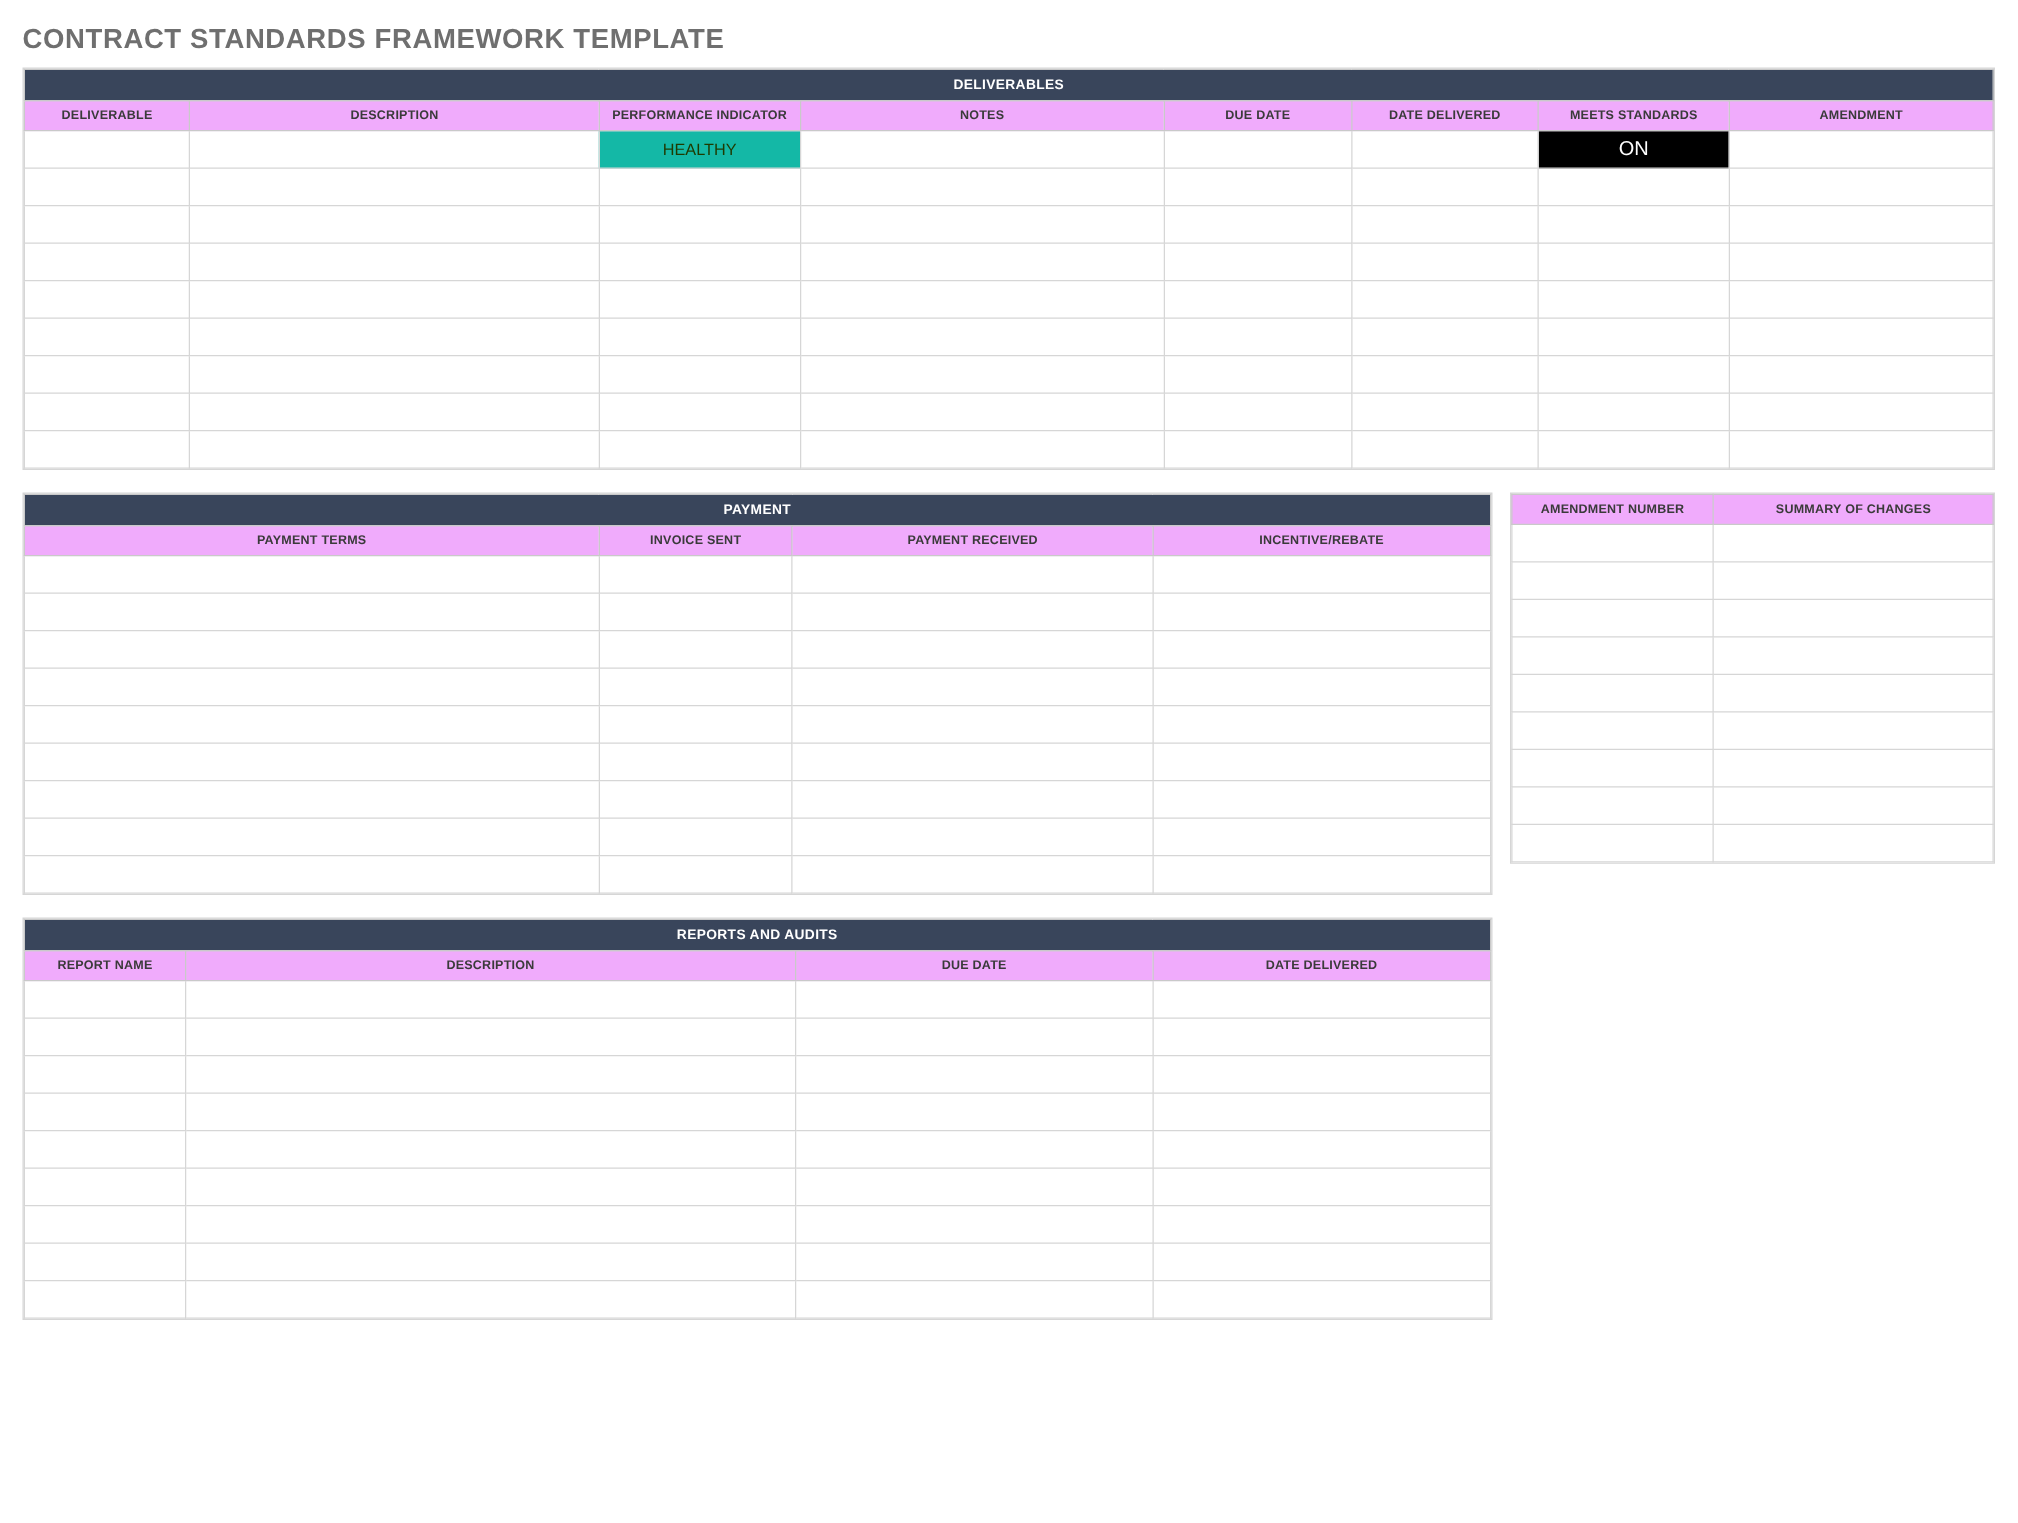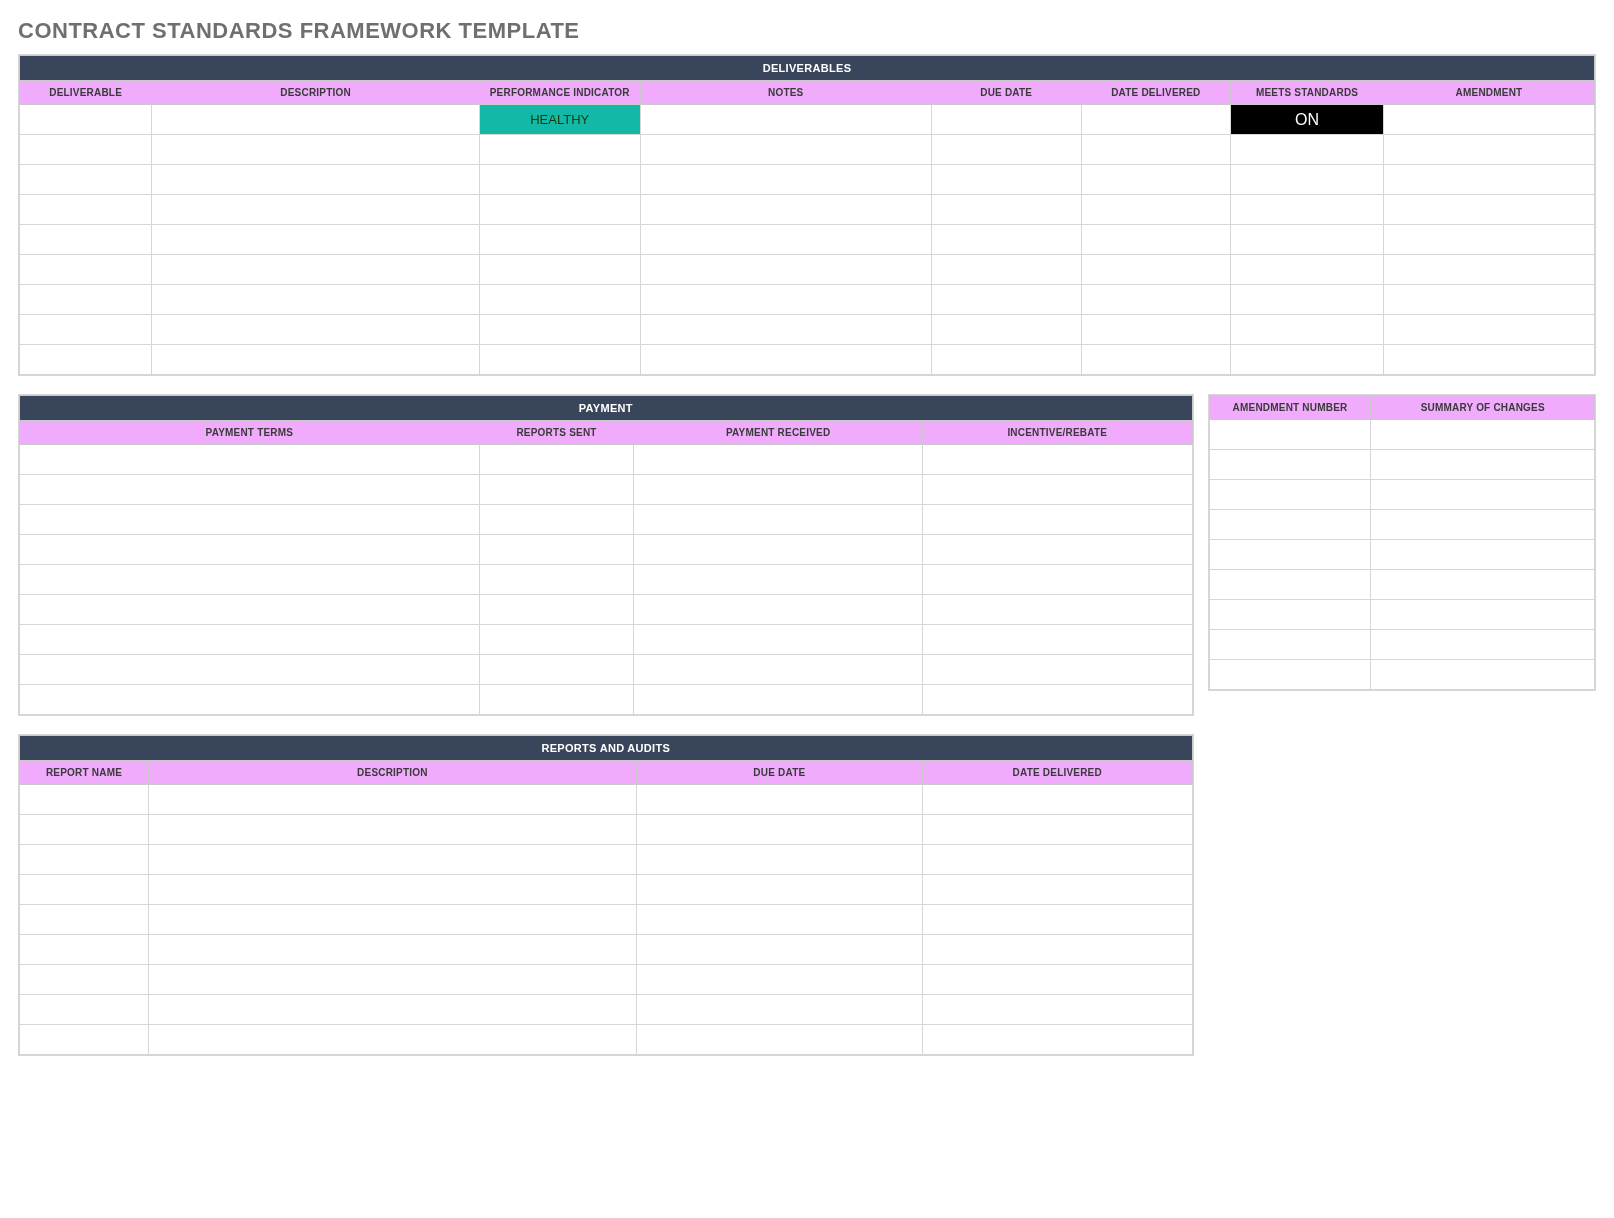--- a/index.html
+++ b/index.html
@@ -210,21 +210,21 @@
             <col style="width:13.2%">
             <col style="width:24.6%">
             <col style="width:23%">
       </colgroup>
       <thead>
         <tr>
               <th class="section-title" colspan="4">PAYMENT</th>
             </tr>
         <tr>
           <th class="col">PAYMENT TERMS</th>
-          <th class="col">REPORTS SENT</th>
+          <th class="col">INVOICE SENT</th>
           <th class="col">PAYMENT RECEIVED</th>
           <th class="col">INCENTIVE/REBATE</th>
         </tr>
       </thead>
       <tbody id="payment-body">
             <tr>
               <td class="cell"></td>
               <td class="cell"></td>
               <td class="cell"></td>
               <td class="cell"></td>

